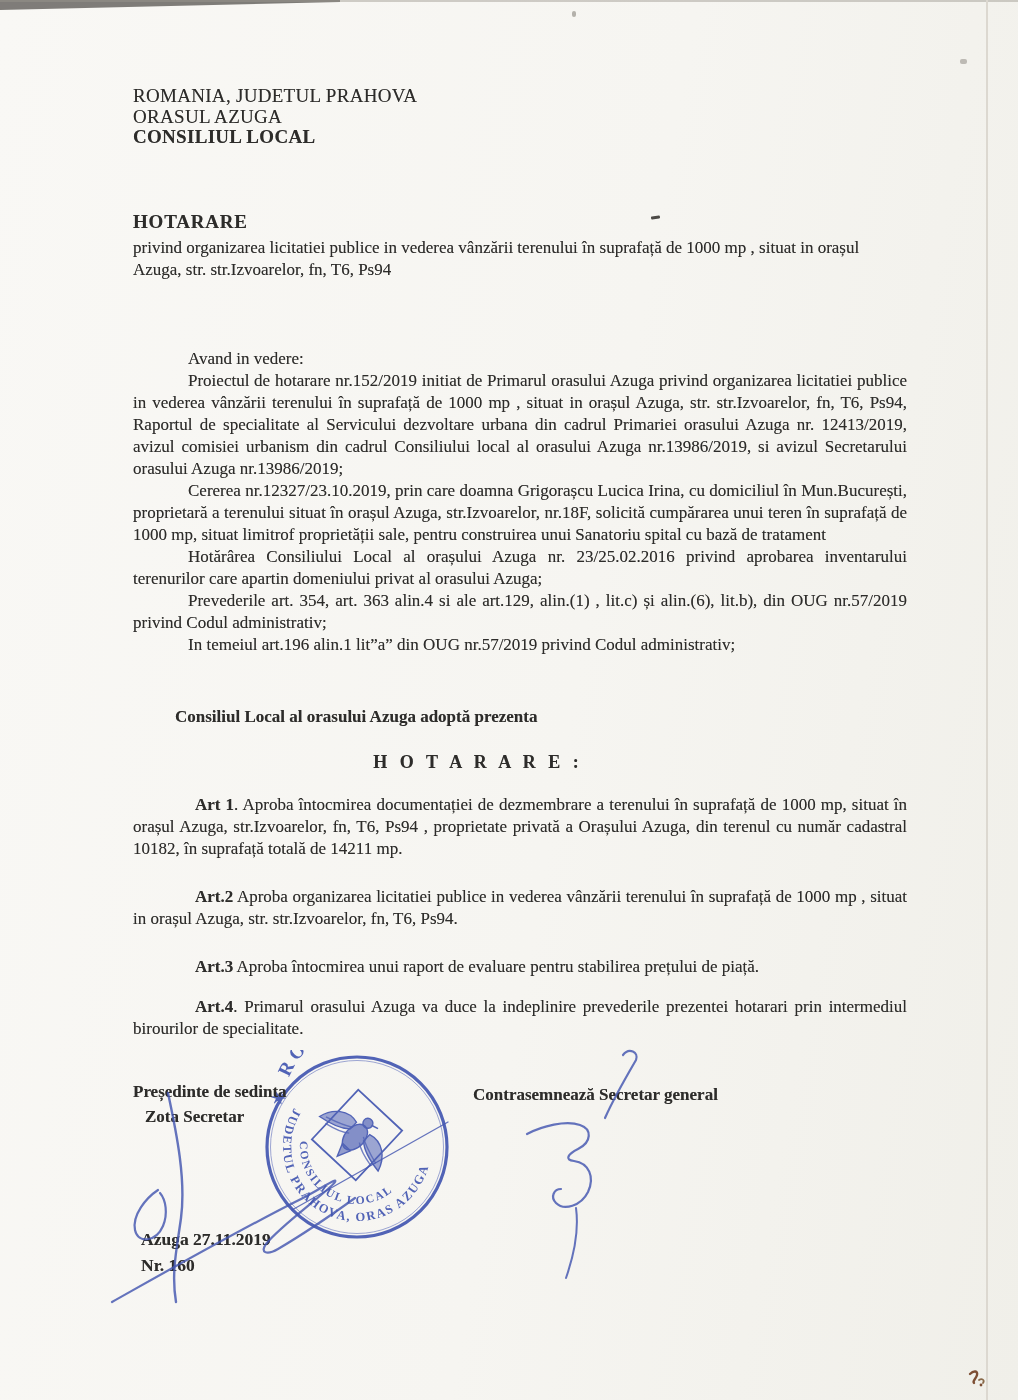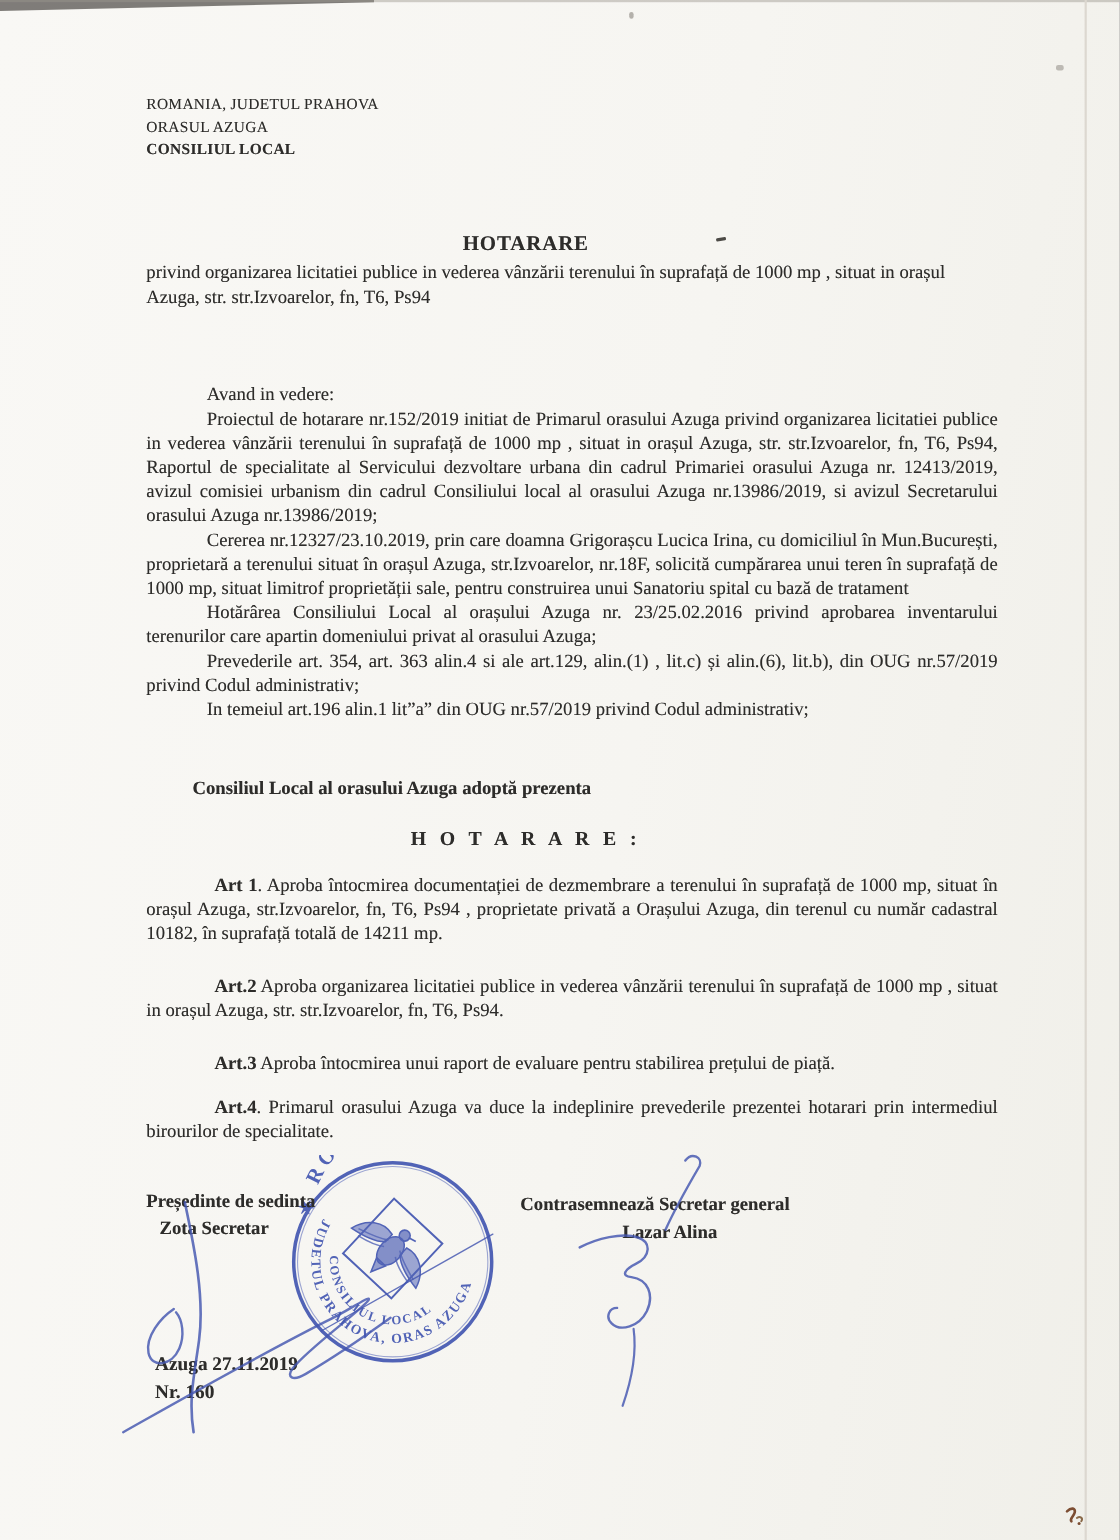--- a/index.html
+++ b/index.html
@@ -19,23 +19,23 @@
   
   .top-wedge{left:0;top:0;width:340px;height:10px;
     background:#55534f;opacity:.75;
     clip-path:polygon(0 0,340px 0,340px 2px,0 10px);}
   .top-line{left:0;top:0;width:1018px;height:2px;background:#9b978f;opacity:.45;}
   .right-line{left:986px;top:0;width:2px;height:1400px;background:#dcd8d0;}
   .speck1{left:572px;top:11px;width:4px;height:6px;background:#b4b1ab;border-radius:2px;}
   .speck2{left:960px;top:59px;width:7px;height:5px;background:#bdbab4;border-radius:2px;}
   .dash-mark{left:651px;top:216px;width:9px;height:3px;background:#4c4a46;transform:rotate(-8deg);border-radius:1px;}
   
-  .letterhead{left:133px;top:86px;font-size:14px;line-height:20.5px;letter-spacing:.3px;}
+  .letterhead{left:133px;top:86px;font-size:19px;line-height:20.5px;letter-spacing:.3px;}
   
-  .doc-title{left:133px;top:211px;width:690px;text-align:center;font-size:19px;font-weight:bold;letter-spacing:.8px;}
+  .doc-title{left:133px;top:211px;width:690px;font-size:19px;font-weight:bold;letter-spacing:.8px;}
   .doc-subtitle{left:133px;top:237px;width:752px;font-size:17px;line-height:22px;}
   
   .preamble{left:133px;top:348px;width:774px;font-size:17px;line-height:22px;text-align:justify;}
   .preamble p{margin:0;text-indent:55px;}
   .adoption{left:175px;top:707px;font-size:17px;font-weight:bold;}
   .decision-heading{left:133px;top:752px;width:690px;text-align:center;font-size:18px;font-weight:bold;letter-spacing:4px;}
   
   .articles{left:133px;top:794px;width:774px;font-size:17px;line-height:22px;text-align:justify;}
   .articles p{margin:0 0 26px 0;text-indent:62px;}
   .articles p.art3{margin-bottom:18px;}
@@ -88,21 +88,20 @@
     <p class="art3"><span class="b">Art.3</span><span> Aproba întocmirea unui raport de evaluare pentru stabilirea prețului de piață.</span></p>
     <p><span class="b">Art.4</span><span>. Primarul orasului Azuga  va duce la indeplinire prevederile prezentei hotarari prin intermediul birourilor de specialitate.</span></p>
   </div>
 
   <div class="abs sig-left soft">
     <div>Președinte de sedinta</div>
     <div class="name">Zota Secretar</div>
   </div>
   <div class="abs sig-right soft">
     <div>Contrasemnează  Secretar general</div>
-    <div class="name">Lazar Alina</div>
   </div>
 
   <div class="abs footer-block soft">
     <div>Azuga 27.11.2019</div>
     <div>Nr. 160</div>
   </div>
 
   <svg class="abs stamp-svg" width="192" height="194" viewBox="0 0 192 194">
     <defs>
       <path id="arcTop" d="M 25.5,71.7 A 74 74 0 1 1 166.5,77.8" fill="none"></path>

